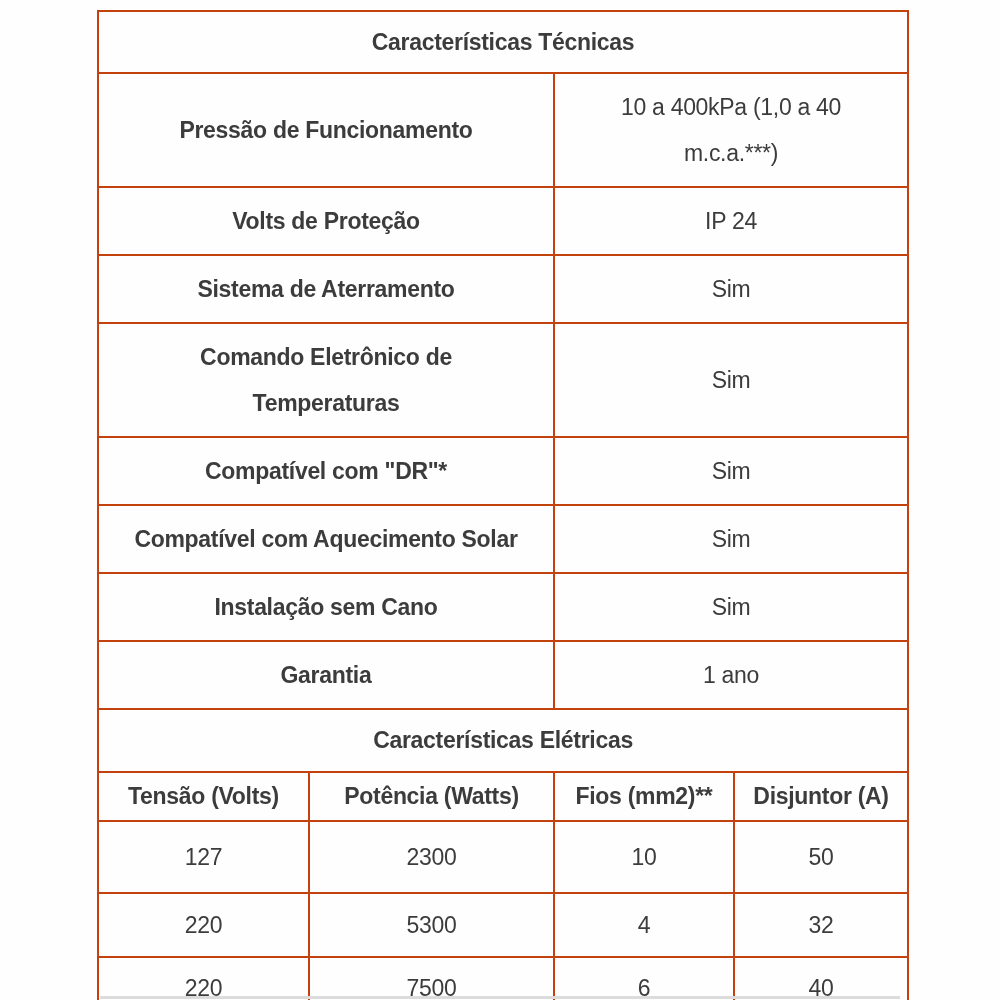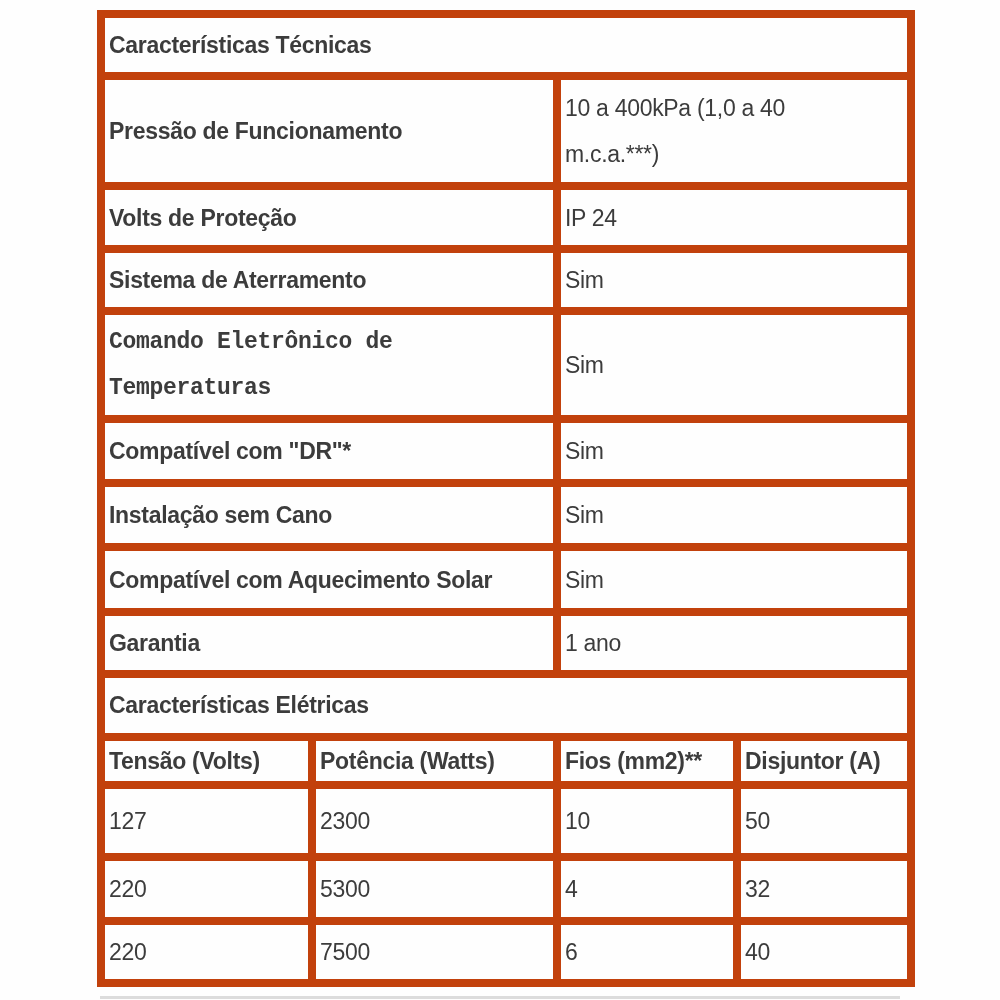--- a/index.html
+++ b/index.html
@@ -20,35 +20,35 @@
   }
   table.spec {
     position: absolute;
     left: 97px;
     top: 10px;
     width: 810px;
     border-collapse: collapse;
     table-layout: fixed;
   }
   table.spec td {
-    border: 8px solid #c2410c;
-    text-align: left;
+    border: 2px solid #c2410c;
+    text-align: center;
     vertical-align: middle;
     font-size: 23px;
     letter-spacing: -0.3px;
-    padding: 4px 4px;
+    padding: 10px 4px;
     overflow: hidden;
   }
   .b { font-weight: bold; }
   .cellspan {
     display: inline-block;
     line-height: 2.0;
   }
   .narrow-val { max-width: 300px; }
-  .narrow-lab { max-width: 330px; font-family: Liberation Mono, monospace; }
+  .narrow-lab { max-width: 330px; }
   .artifact-line {
     position: absolute;
     left: 100px;
     top: 996px;
     width: 800px;
     height: 3px;
     background: #dcdcdc;
   }
 </style>
 </head>
@@ -107,32 +107,32 @@
 
     <tr style="height:64px">
       <td colspan="2" class="b">
         <span class="cellspan">Compatível com "DR"*</span>
       </td>
       <td colspan="2">
         <span class="cellspan">Sim</span>
       </td>
     </tr>
 
-    <tr style="height:64px">
+    <tr style="height:65px">
       <td colspan="2" class="b">
-        <span class="cellspan">Instalação sem Cano</span>
+        <span class="cellspan">Compatível com Aquecimento Solar</span>
       </td>
       <td colspan="2">
         <span class="cellspan">Sim</span>
       </td>
     </tr>
 
-    <tr style="height:65px">
+    <tr style="height:64px">
       <td colspan="2" class="b">
-        <span class="cellspan">Compatível com Aquecimento Solar</span>
+        <span class="cellspan">Instalação sem Cano</span>
       </td>
       <td colspan="2">
         <span class="cellspan">Sim</span>
       </td>
     </tr>
 
     <tr style="height:46px">
       <td colspan="2" class="b">
         <span class="cellspan">Garantia</span>
       </td>

